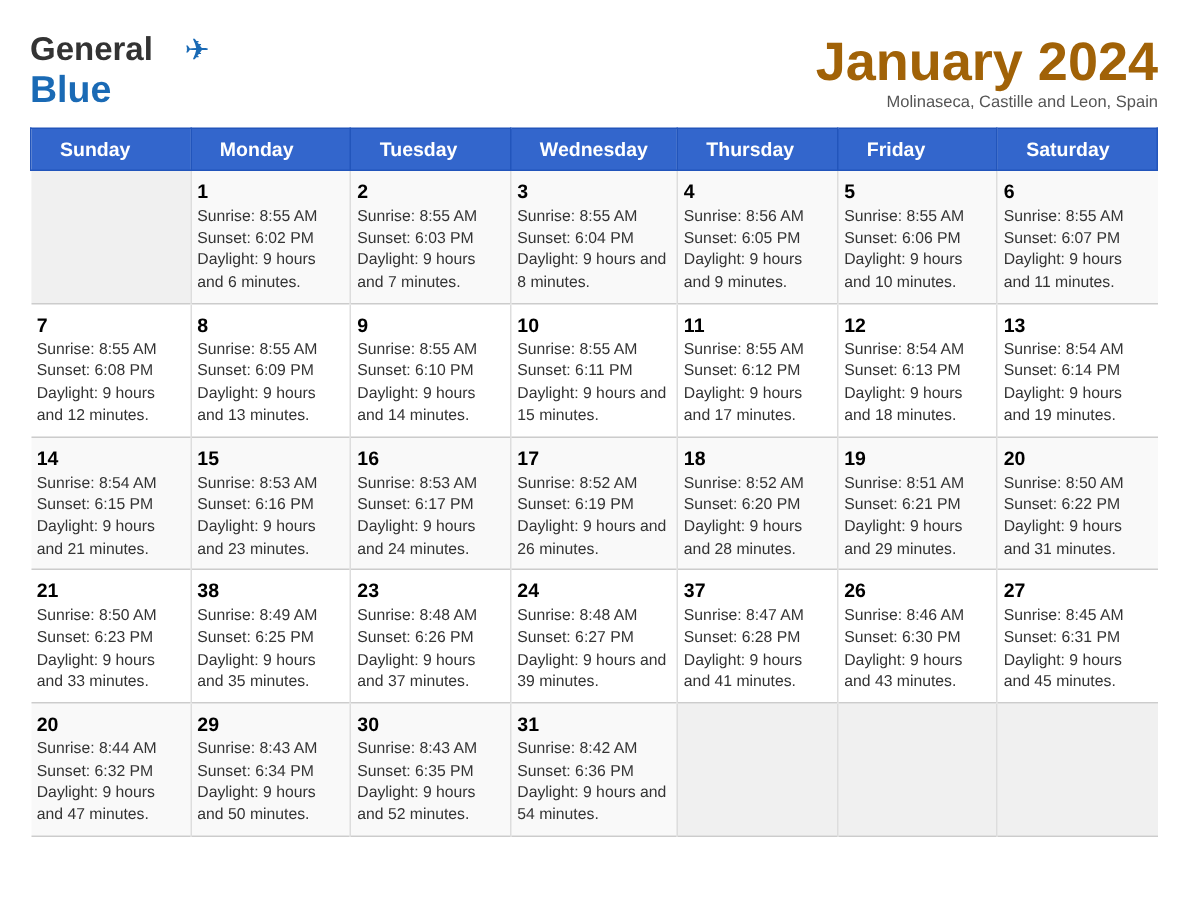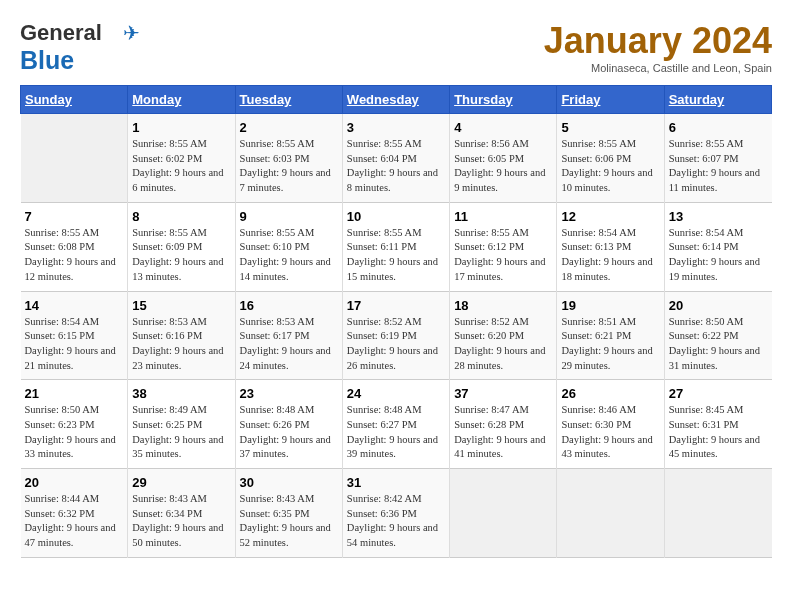--- a/index.html
+++ b/index.html
@@ -39,26 +39,25 @@
       color: #555;
     }
     table {
       width: 100%;
       border-collapse: collapse;
       font-size: 11px;
     }
     thead tr th {
       background-color: #3366cc;
       color: #fff;
-      padding: 6px 4px;
+      padding: 6px 19px;
       text-align: left;
       font-size: 13px;
       font-weight: bold;
       border: 1px solid #2255bb;
-      text-decoration: underline;
     }
     tbody tr {
       border-bottom: 1px solid #ccc;
     }
     tbody tr:nth-child(odd) {
       background-color: #f9f9f9;
     }
     tbody tr:nth-child(even) {
       background-color: #ffffff;
     }
@@ -74,21 +73,20 @@
     }
     .day-number {
       font-weight: bold;
       font-size: 13px;
       margin-bottom: 2px;
     }
     .day-info {
       color: #333;
       font-size: 10.5px;
       line-height: 1.4;
-      font-family: Liberation Serif, serif;
     }
     .empty-cell {
       background: #f0f0f0;
     }
   </style>
 </head>
 <body>
 
 <div class="header-area">
   <div class="logo">

